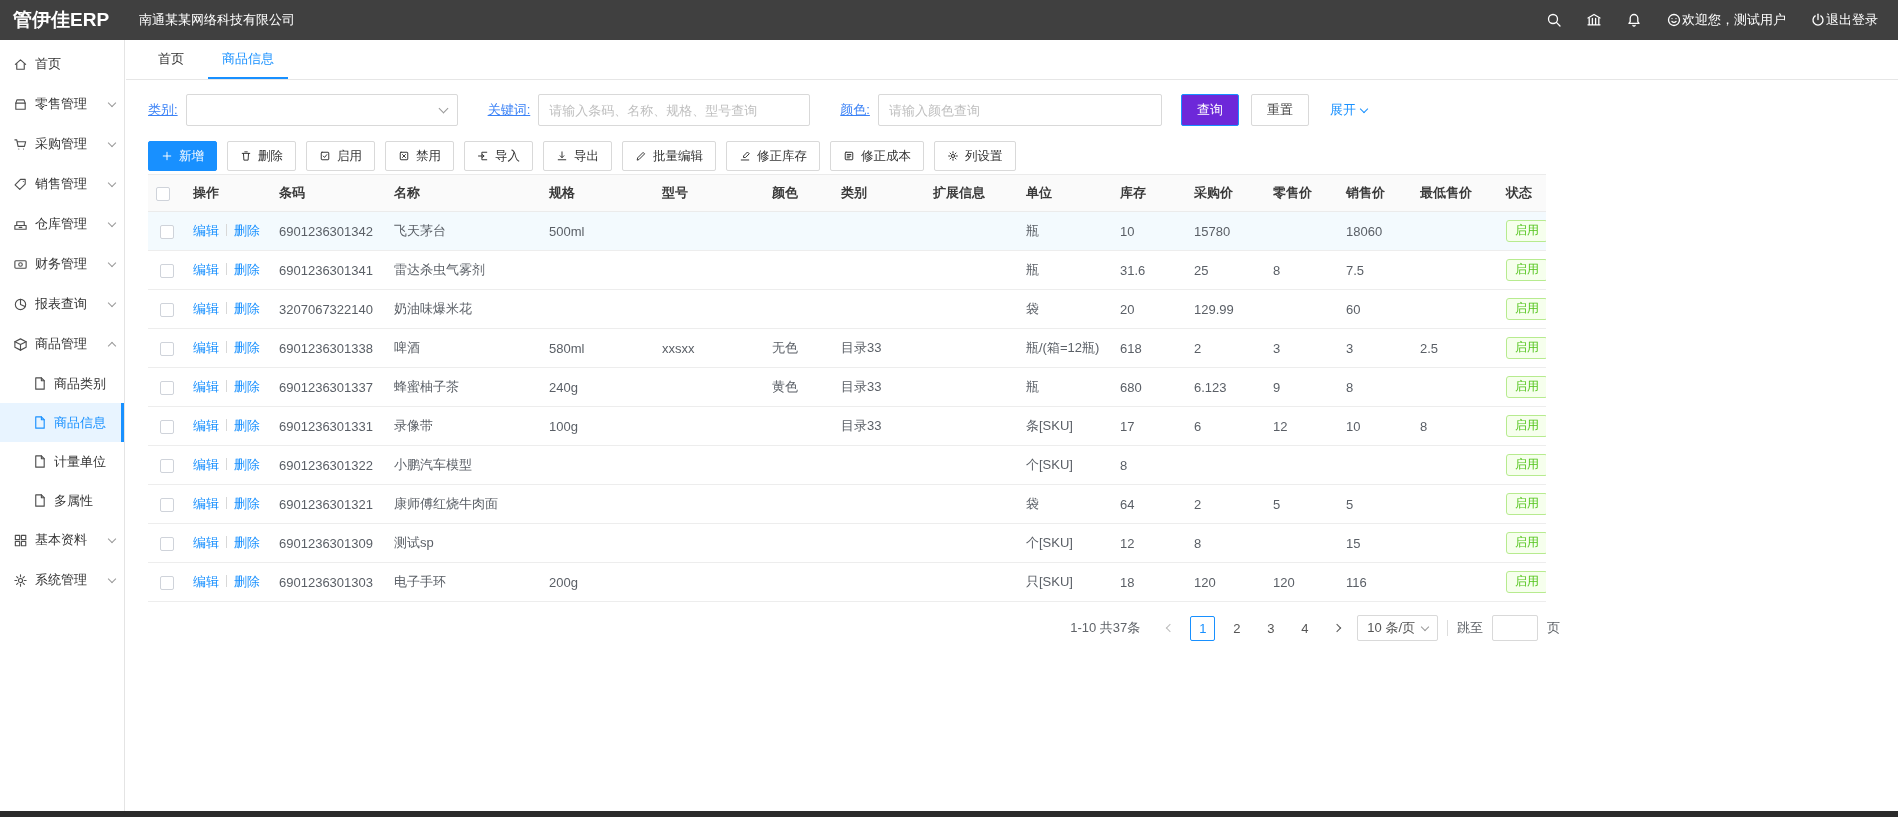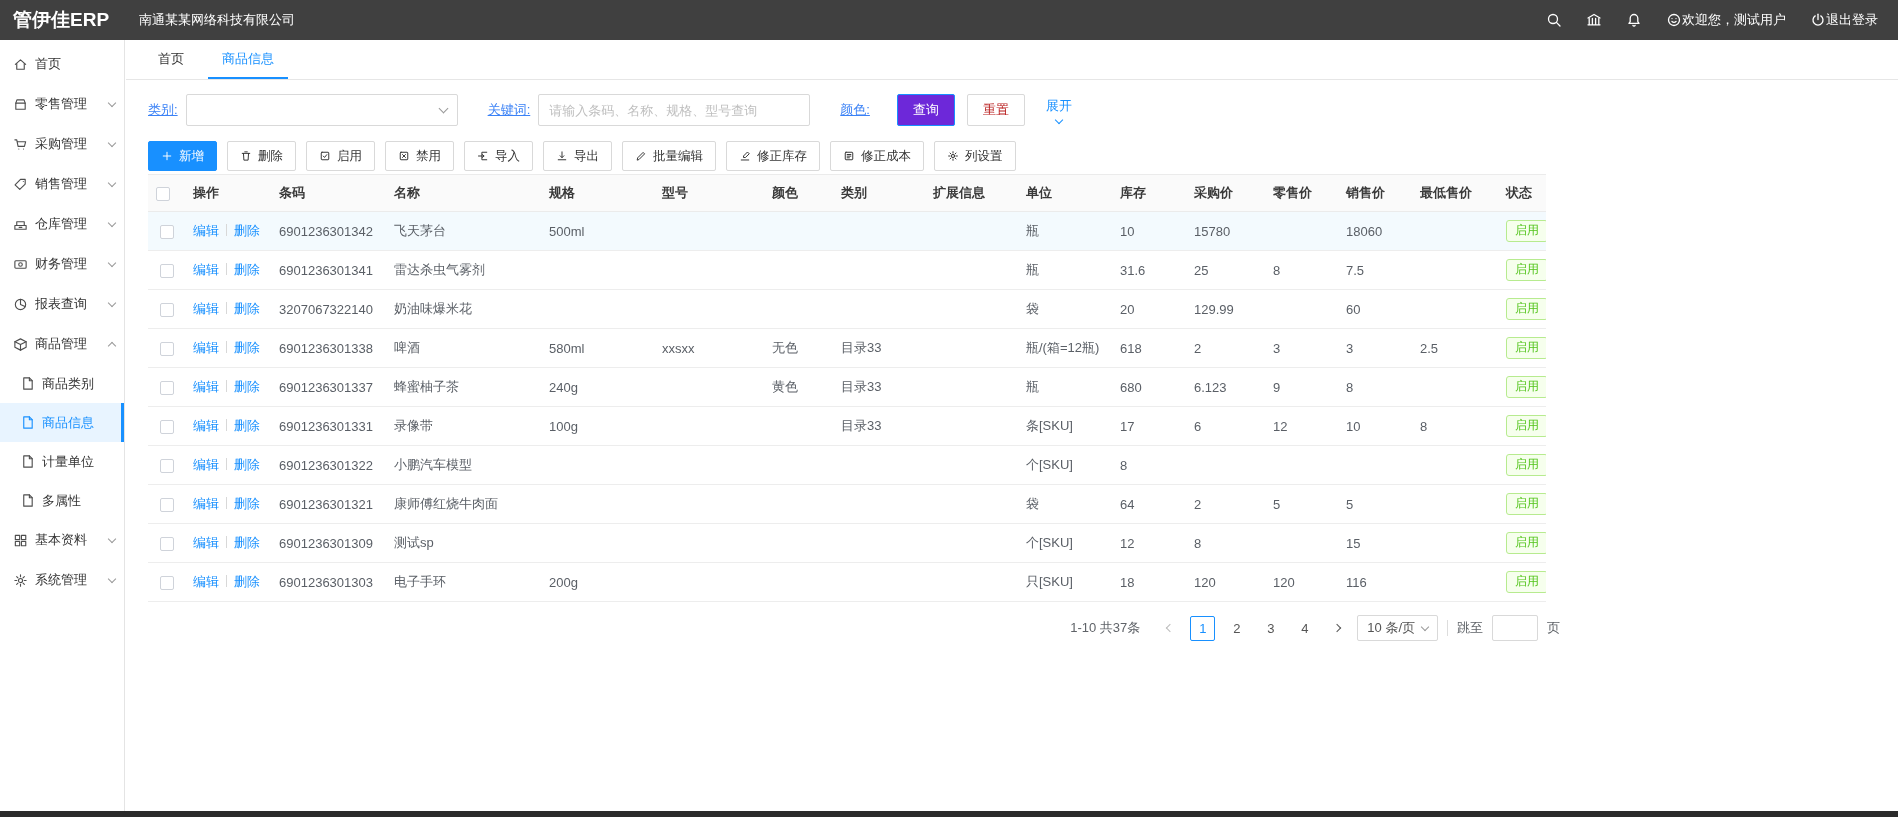--- a/index.html
+++ b/index.html
@@ -24,21 +24,21 @@
   .chev.down{transform:rotate(45deg);margin-top:-3px;}
   .chev.up{transform:rotate(225deg);margin-top:3px;}
   .chev.blue{border-color:#1890ff;}
   .chev.sm{width:6px;height:6px;}
 
   
   .sidebar{position:absolute;top:40px;left:0;bottom:6px;width:125px;background:#fff;border-right:1px solid #e4e4e4;padding-top:4px;z-index:4;}
   .side-item{height:40px;display:flex;align-items:center;padding:0 9px 0 13px;cursor:pointer;color:#333;position:relative;white-space:nowrap;}
   .side-item .s-icon{width:15px;height:15px;margin-right:7px;color:#4e4e4e;display:inline-flex;flex:none;}
   .side-item .s-label{flex:1;font-size:13px;}
-  .side-sub .side-item{height:39px;padding-left:20px;}
+  .side-sub .side-item{height:39px;padding-left:32px;}
   .side-item.active{background:#e8f4ff;color:#1890ff;}
   .side-item.active .s-icon{color:#1890ff;}
   .side-item.active::after{content:"";position:absolute;right:0;top:0;bottom:0;width:3px;background:#1890ff;}
 
   
   .main{position:absolute;top:40px;left:126px;right:0;bottom:6px;background:#fff;overflow:hidden;}
   .tabbar{height:40px;border-bottom:1px solid #e6e6e6;display:flex;align-items:stretch;padding-left:18px;gap:10px;background:#fff;}
   .tab{display:flex;align-items:center;padding:0 14px;font-size:13px;color:#333;cursor:pointer;border-bottom:2px solid transparent;}
   .tab.active{color:#1890ff;border-bottom-color:#1890ff;}
 
@@ -47,25 +47,25 @@
   
   .filter-row{display:flex;align-items:center;height:32px;}
   .f-label{font-size:13px;color:#3b82f6;margin-right:8px;white-space:nowrap;text-decoration:underline;}
   .f-label.ml{margin-left:30px;}
   .select{width:272px;height:32px;border:1px solid #d9d9d9;border-radius:2px;background:#fff;display:flex;align-items:center;padding:0 10px;cursor:pointer;}
   .select .sel-value{flex:1;color:#bfbfbf;}
   .input{height:32px;border:1px solid #d9d9d9;border-radius:2px;background:#fff;padding:0 10px;font-size:13px;color:#333;font-family:inherit;outline:none;}
   .input::placeholder{color:#bfbfbf;}
   .kw-input{width:272px;}
   .color-input{width:284px;}
-  .btn{height:32px;padding:0 15px;border-radius:2px;font-size:13px;display:inline-flex;align-items:center;justify-content:center;cursor:pointer;border:1px solid #d9d9d9;background:#fff;color:#b91c1c;font-family:inherit;}
+  .btn{height:32px;padding:0 15px;border-radius:2px;font-size:13px;display:inline-flex;align-items:center;justify-content:center;cursor:pointer;border:1px solid #d9d9d9;background:#fff;color:#404040;font-family:inherit;}
   .btn.primary{background:#6d28d9;border-color:#1890ff;color:#fff;}
   .btn.search{margin-left:19px;}
   .btn.reset{margin-left:12px;}
-  .expand-link{color:#1890ff;display:inline-flex;align-items:center;gap:5px;margin-left:21px;cursor:pointer;white-space:nowrap;flex-direction:column;}
+  .expand-link{color:#1890ff;display:inline-flex;align-items:center;gap:5px;margin-left:21px;cursor:pointer;white-space:nowrap;}
 
   
   .toolbar{display:flex;align-items:center;gap:10px;margin:15px 0 3px 0;}
   .tbtn{height:30px;padding:0 12px;border:1px solid #d9d9d9;border-radius:2px;background:#fff;font-size:12.5px;color:#333;display:inline-flex;align-items:center;gap:6px;cursor:pointer;white-space:nowrap;font-family:inherit;}
   .tbtn.primary{background:#1890ff;color:#fff;border-color:#1890ff;}
 
   
   table.grid{width:1398px;border-collapse:collapse;table-layout:fixed;}
   table.grid th{height:37px;background:#fafafa;border-top:1px solid #ebebeb;border-bottom:1px solid #ebebeb;font-size:13px;font-weight:600;color:#3a3a3a;text-align:left;padding:0 8px;white-space:nowrap;overflow:hidden;}
   table.grid td{height:39px;border-bottom:1px solid #ededed;font-size:13px;color:#5a5f66;padding:0 8px;white-space:nowrap;overflow:hidden;}
@@ -289,20 +289,21 @@
 
       <div class="filter-row">
         <span class="f-label">类别:</span>
         <div class="select">
           <span class="sel-value"></span>
           <span class="chev down"></span>
         </div>
         <span class="f-label ml">关键词:</span>
         <input class="input kw-input" placeholder="请输入条码、名称、规格、型号查询" style="">
         <span class="f-label ml">颜色:</span>
+        <input class="input color-input" placeholder="请输入颜色查询" style="">
         <button class="btn primary search">查询</button>
         <button class="btn reset">重置</button>
         <span class="expand-link">
           <span>展开</span>
           <span class="chev down sm blue"></span>
         </span>
       </div>
 
       <div class="toolbar">
         <button class="tbtn primary">

